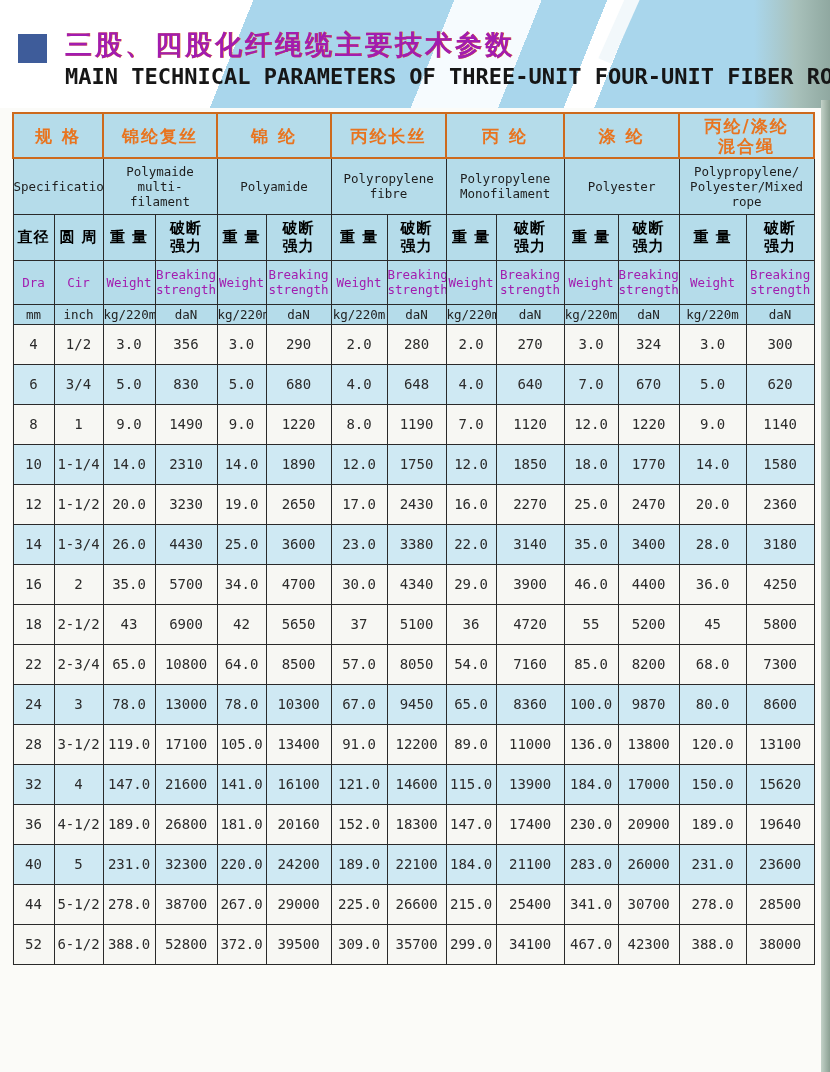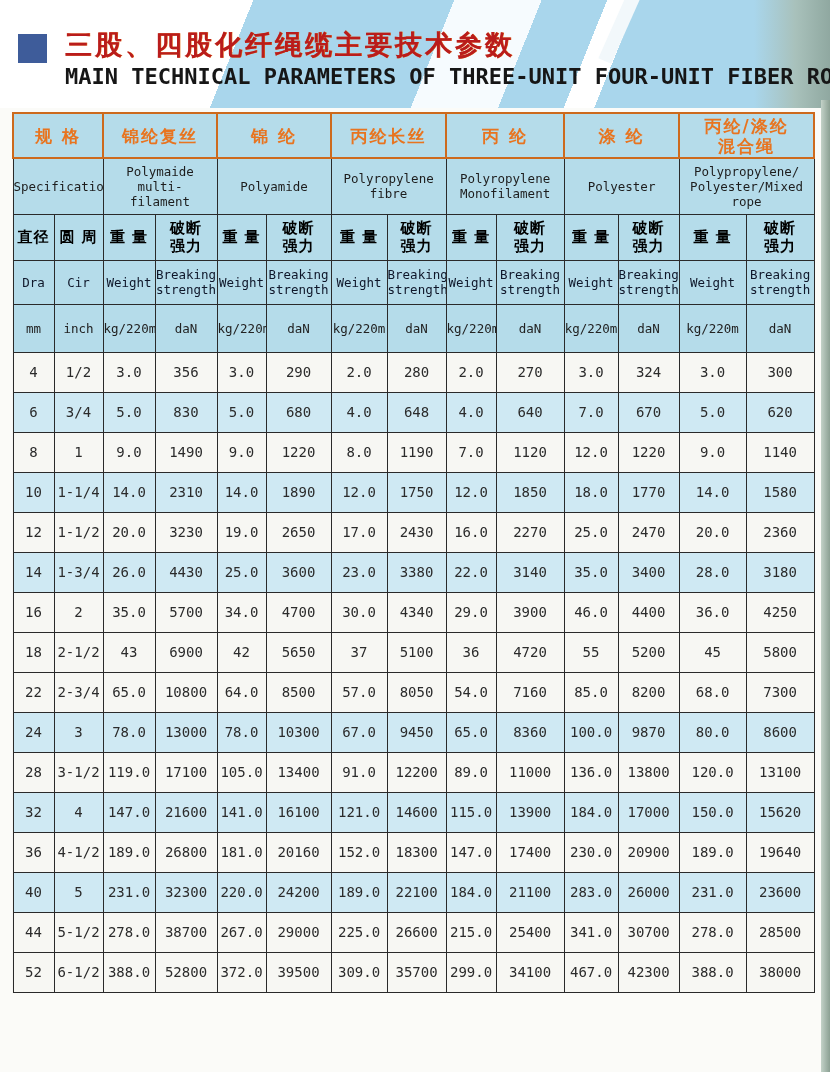--- a/index.html
+++ b/index.html
@@ -31,21 +31,21 @@
   }
   .edge-side {
     position:absolute; top:100px; right:0; width:9px; height:972px;
     background:linear-gradient(to right, #c3d2c8, #8ba093);
   }
   .title-block { position:absolute; top:28px; left:18px; width:760px; }
   .bullet {
     position:absolute; top:6px; left:0; width:29px; height:29px; background:#3e5c9a;
   }
   .title-cn {
-    margin-left:47px; font-size:27px; font-weight:bold; color:#b91c1c;
+    margin-left:47px; font-size:27px; font-weight:bold; color:#a21caf;
     letter-spacing:3px; line-height:34px; text-shadow:0.6px 0 #e4711c;
   }
   .title-en {
     margin-left:47px; margin-top:2px; font-size:22px; font-weight:bold; color:#161616;
     font-family:"DejaVu Sans Mono", monospace; letter-spacing:0px; white-space:nowrap;
   }
   
   table.main {
     position:absolute; top:112px; left:12px; width:801px;
     border-collapse:collapse; table-layout:fixed;
@@ -59,22 +59,22 @@
   tr.group-row th {
     height:45px; border:2.4px solid #cd6a1d;
     color:#e8741f; font-size:17px; font-weight:bold; letter-spacing:2px;
     line-height:20px;
   }
   tr.engroup-row th {
     height:56px; font-weight:normal; font-size:12.5px; color:#1d1d1d;
     font-family:"DejaVu Sans Mono", monospace; line-height:15px;
   }
   tr.subcn-row th { height:46px; font-size:15px; font-weight:bold; color:#000000; letter-spacing:1px; line-height:18px; }
-  tr.suben-row th { height:44px; font-weight:normal; font-size:12.5px; color:#0f172a; font-family:"DejaVu Sans Mono", monospace; line-height:15px; }
-  tr.unit-row th  { height:48px; font-weight:normal; font-size:12.5px; color:#222; font-family:"DejaVu Sans Mono", monospace; }
+  tr.suben-row th { height:44px; font-weight:normal; font-size:12.5px; color:#a21caf; font-family:"DejaVu Sans Mono", monospace; line-height:15px; }
+  tr.unit-row th  { height:20px; font-weight:normal; font-size:12.5px; color:#222; font-family:"DejaVu Sans Mono", monospace; }
   tbody td {
     height:40px; font-size:14px; color:#2b2b2b;
     font-family:"DejaVu Sans Mono", monospace; background:#f7f7f3;
   }
   tbody tr.shaded td { background:#cfe9f3; }
 </style>
 </head>
 <body>
 
 <div class="page">

